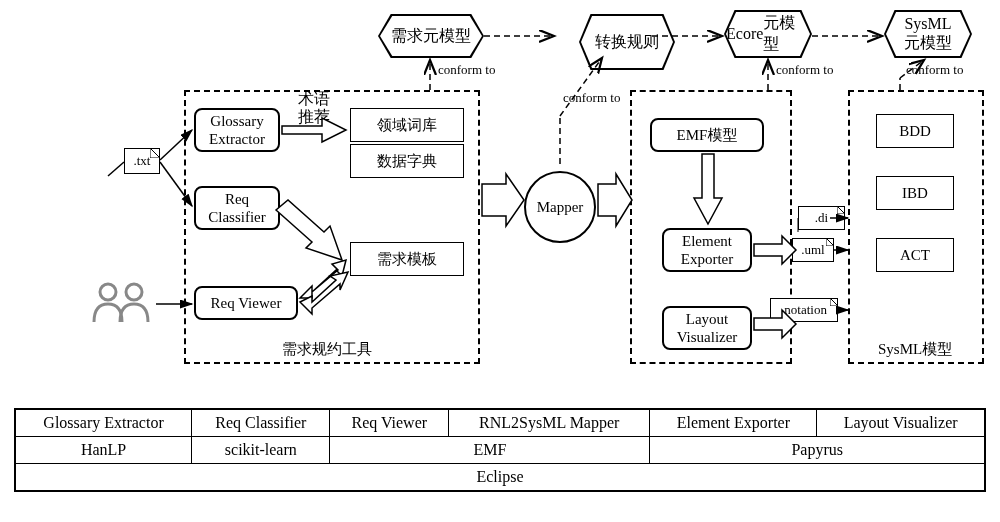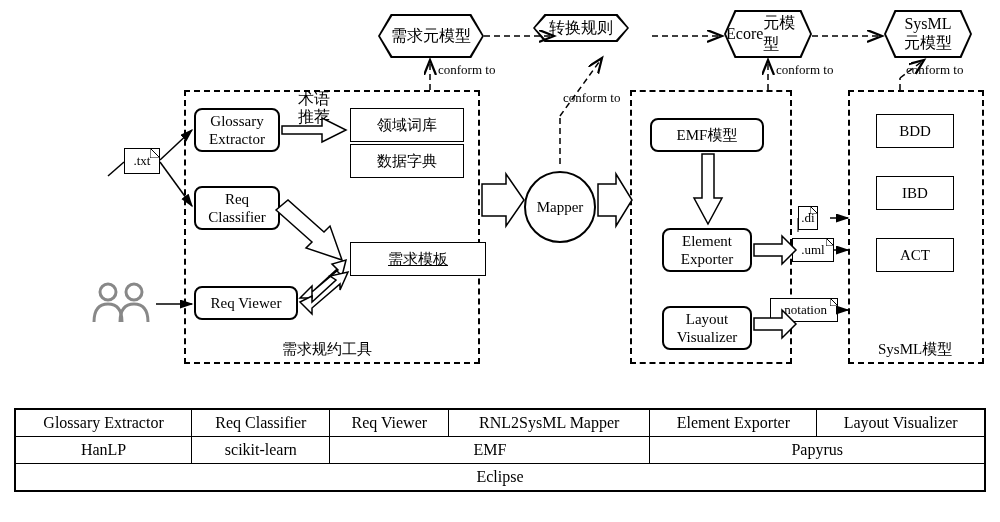--- a/index.html
+++ b/index.html
@@ -107,21 +107,21 @@
 <body>
 
 <div class="canvas">
 
   <div class="hex-wrap" style="left:370px; top:6px; width:106px; height:44px;">
     <div class="hex-border"></div>
     <div class="hex-inner">
         <span>需求元模型</span>
       </div>
   </div>
-  <div class="hex-wrap" style="left:525px; top:6px; width:96px; height:28px;">
+  <div class="hex-wrap" style="left:571px; top:6px; width:96px; height:56px;">
     <div class="hex-border"></div>
     <div class="hex-inner">
         <span>转换规则</span>
       </div>
   </div>
   <div class="hex-wrap" style="left:716px; top:2px; width:88px; height:48px;">
     <div class="hex-border"></div>
     <div class="hex-inner" style="">
       <span>Ecore</span>
       <span>元模型</span>
@@ -164,35 +164,35 @@
 Extractor</div>
   <div class="box" style="left:186px; top:178px; width:86px; height:44px; white-space:pre-line;">Req
 Classifier</div>
   <div class="box" style="left:186px; top:278px; width:104px; height:34px;">Req Viewer</div>
 
   <div class="label-text" style="left:290px; top:82px; font-size:16px; white-space:pre-line; line-height:1.1;">术语
 推荐</div>
 
   <div class="box plain" style="left:342px; top:100px; width:114px; height:34px;text-align:center;">领域词库</div>
   <div class="box plain" style="left:342px; top:136px; width:114px; height:34px;">数据字典</div>
-  <div class="box plain" style="left:342px; top:234px; width:136px; height:34px;text-decoration:underline;">需求模板</div>
+  <div class="box plain" style="left:342px; top:234px; width:114px; height:34px;">需求模板</div>
 
   <div class="circle" style="left:516px; top:163px; width:72px; height:72px;">
     <span>Mapper</span>
   </div>
 
   <div class="dashed-container" style="left:622px; top:82px; width:162px; height:274px;"></div>
 
   <div class="box" style="left:642px; top:110px; width:114px; height:34px;">EMF模型</div>
   <div class="box" style="left:654px; top:220px; width:90px; height:44px; white-space:pre-line;">Element
 Exporter</div>
   <div class="box" style="left:654px; top:298px; width:90px; height:44px; white-space:pre-line;">Layout
 Visualizer</div>
 
-  <div class="note" style="left:790px; top:198px; width:20px; height:24px;">
+  <div class="note" style="left:790px; top:198px; width:47px; height:24px;">
     <span>.di</span>
     <svg style="position:absolute;top:-1px;right:-1px;" width="8" height="8">
         <path d="M0 0 L8 8 L0 8 Z" fill="#fff" stroke="#000" stroke-width="1"></path>
       </svg>
   </div>
   <div class="note" style="left:784px; top:230px; width:42px; height:24px;">
     <span>.uml</span>
     <svg style="position:absolute;top:-1px;right:-1px;" width="8" height="8">
         <path d="M0 0 L8 8 L0 8 Z" fill="#fff" stroke="#000" stroke-width="1"></path>
       </svg>

